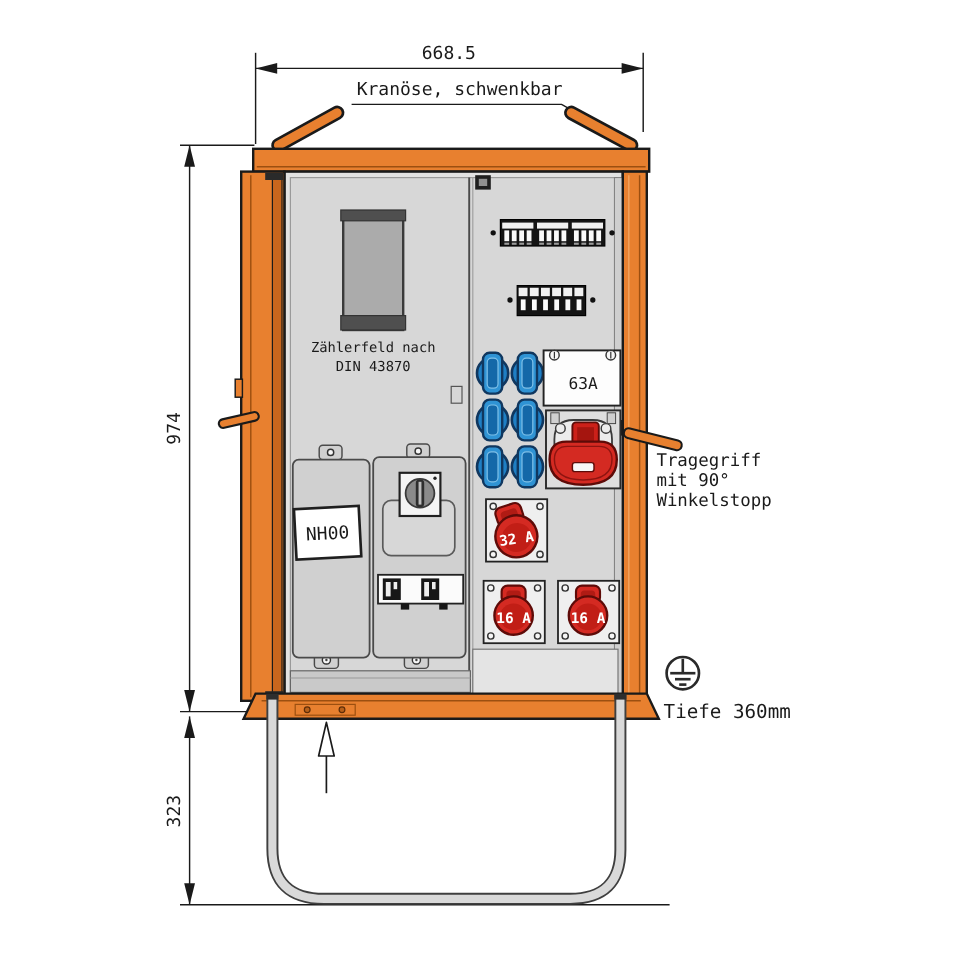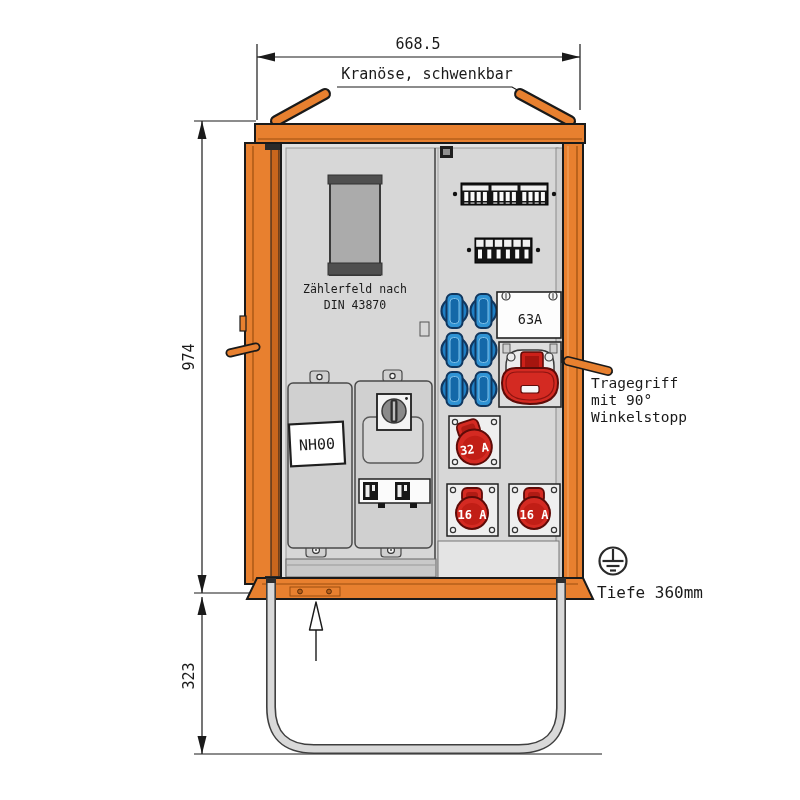--- a/index.html
+++ b/index.html
@@ -1,17 +1,17 @@
 <!DOCTYPE html>
 <html style="--orange: #E8802F; --orange-dark: #9C4F10; --panel: #D7D7D7; --blue: #1F7FC4; --blue-dark: #10375F; --red: #D42A22; --red-dark: #5E0B08; --ink: #1A1A1A;"><head>
 <meta charset="utf-8">
 <style>
   html,body { margin:0; padding:0; background:#ffffff; }
   .canvas { position:relative; width:680px; height:800px; background:#fff; overflow:hidden;
-            font-family:"DejaVu Sans Mono", monospace; color:#1a1a1a;margin-left:44px; }
+            font-family:"DejaVu Sans Mono", monospace; color:#1a1a1a; }
   svg text { font-family:"DejaVu Sans Mono", monospace; fill:#1a1a1a; }
   .t15 { font-size:15px; }
   .t14 { font-size:14.5px; }
   .t12 { font-size:11.5px; }
   .t13 { font-size:13.5px; }
   .t16 { font-size:16px; }
   .tnh { font-size:15px; }
   .twht { font-size:12px; font-weight:bold; fill:#ffffff; }
   .mid { text-anchor:middle; }
   .orangebox { fill:var(--orange); stroke:#1a1a1a; stroke-width:2; }

